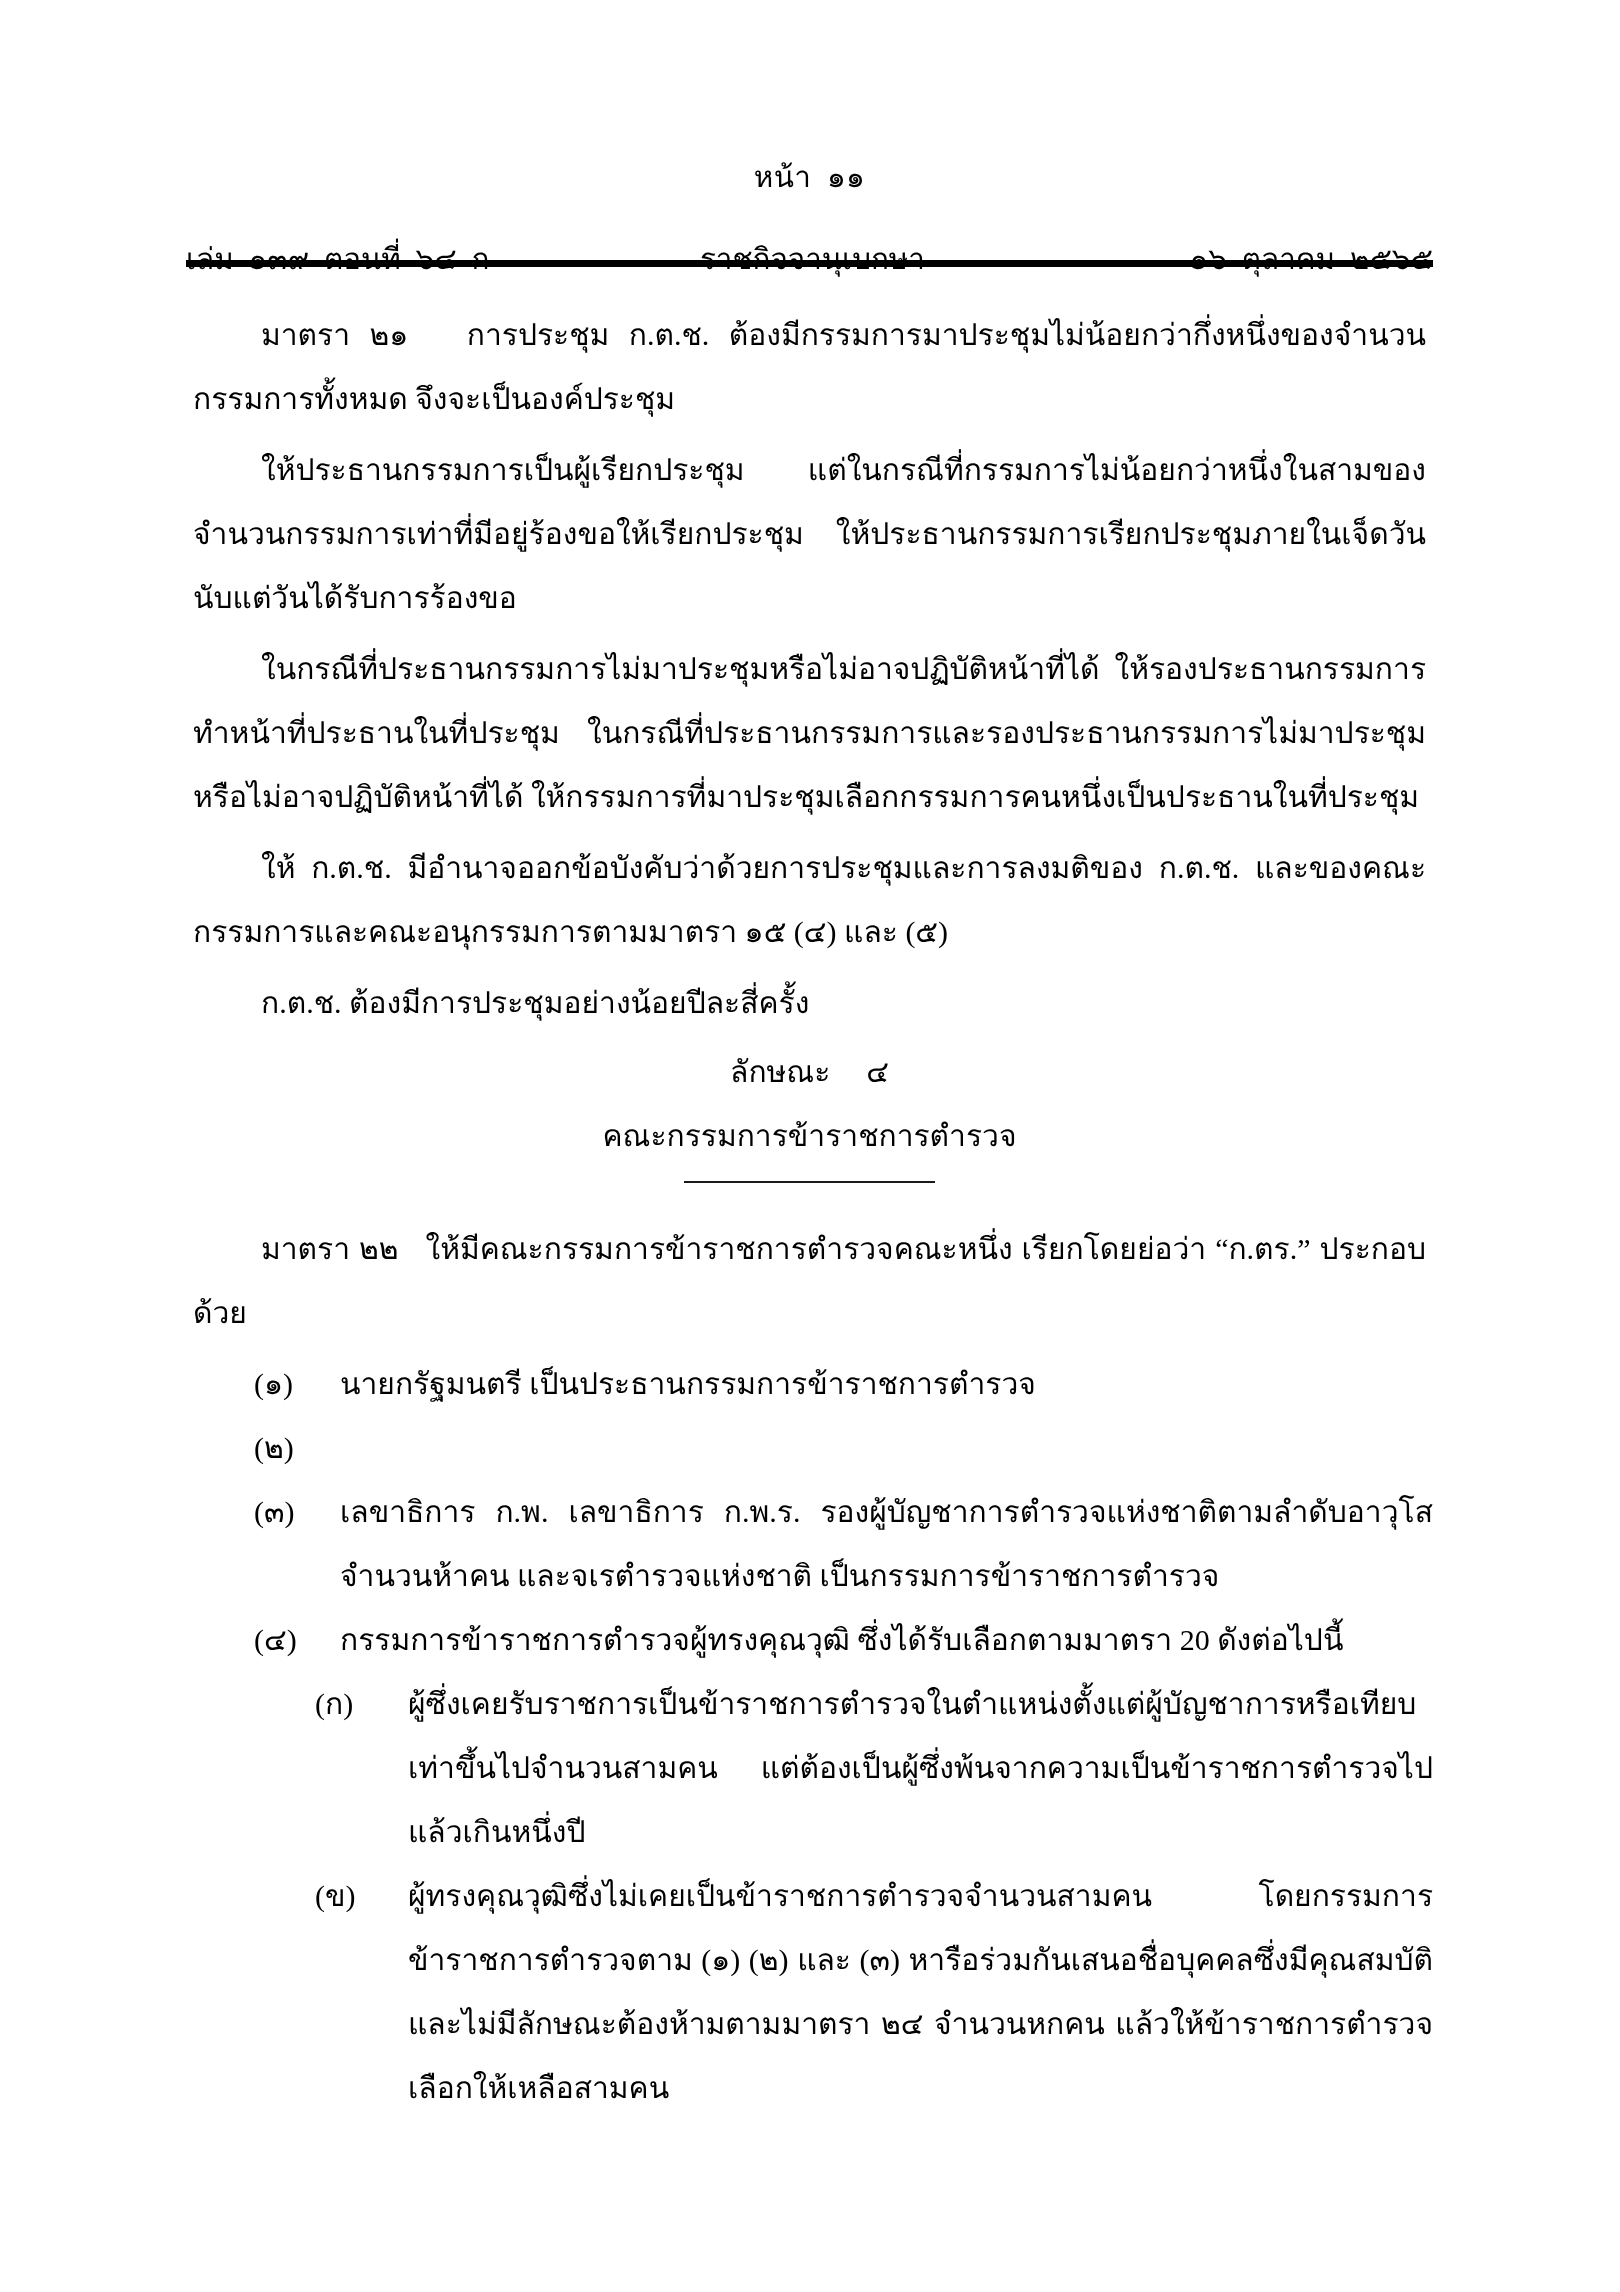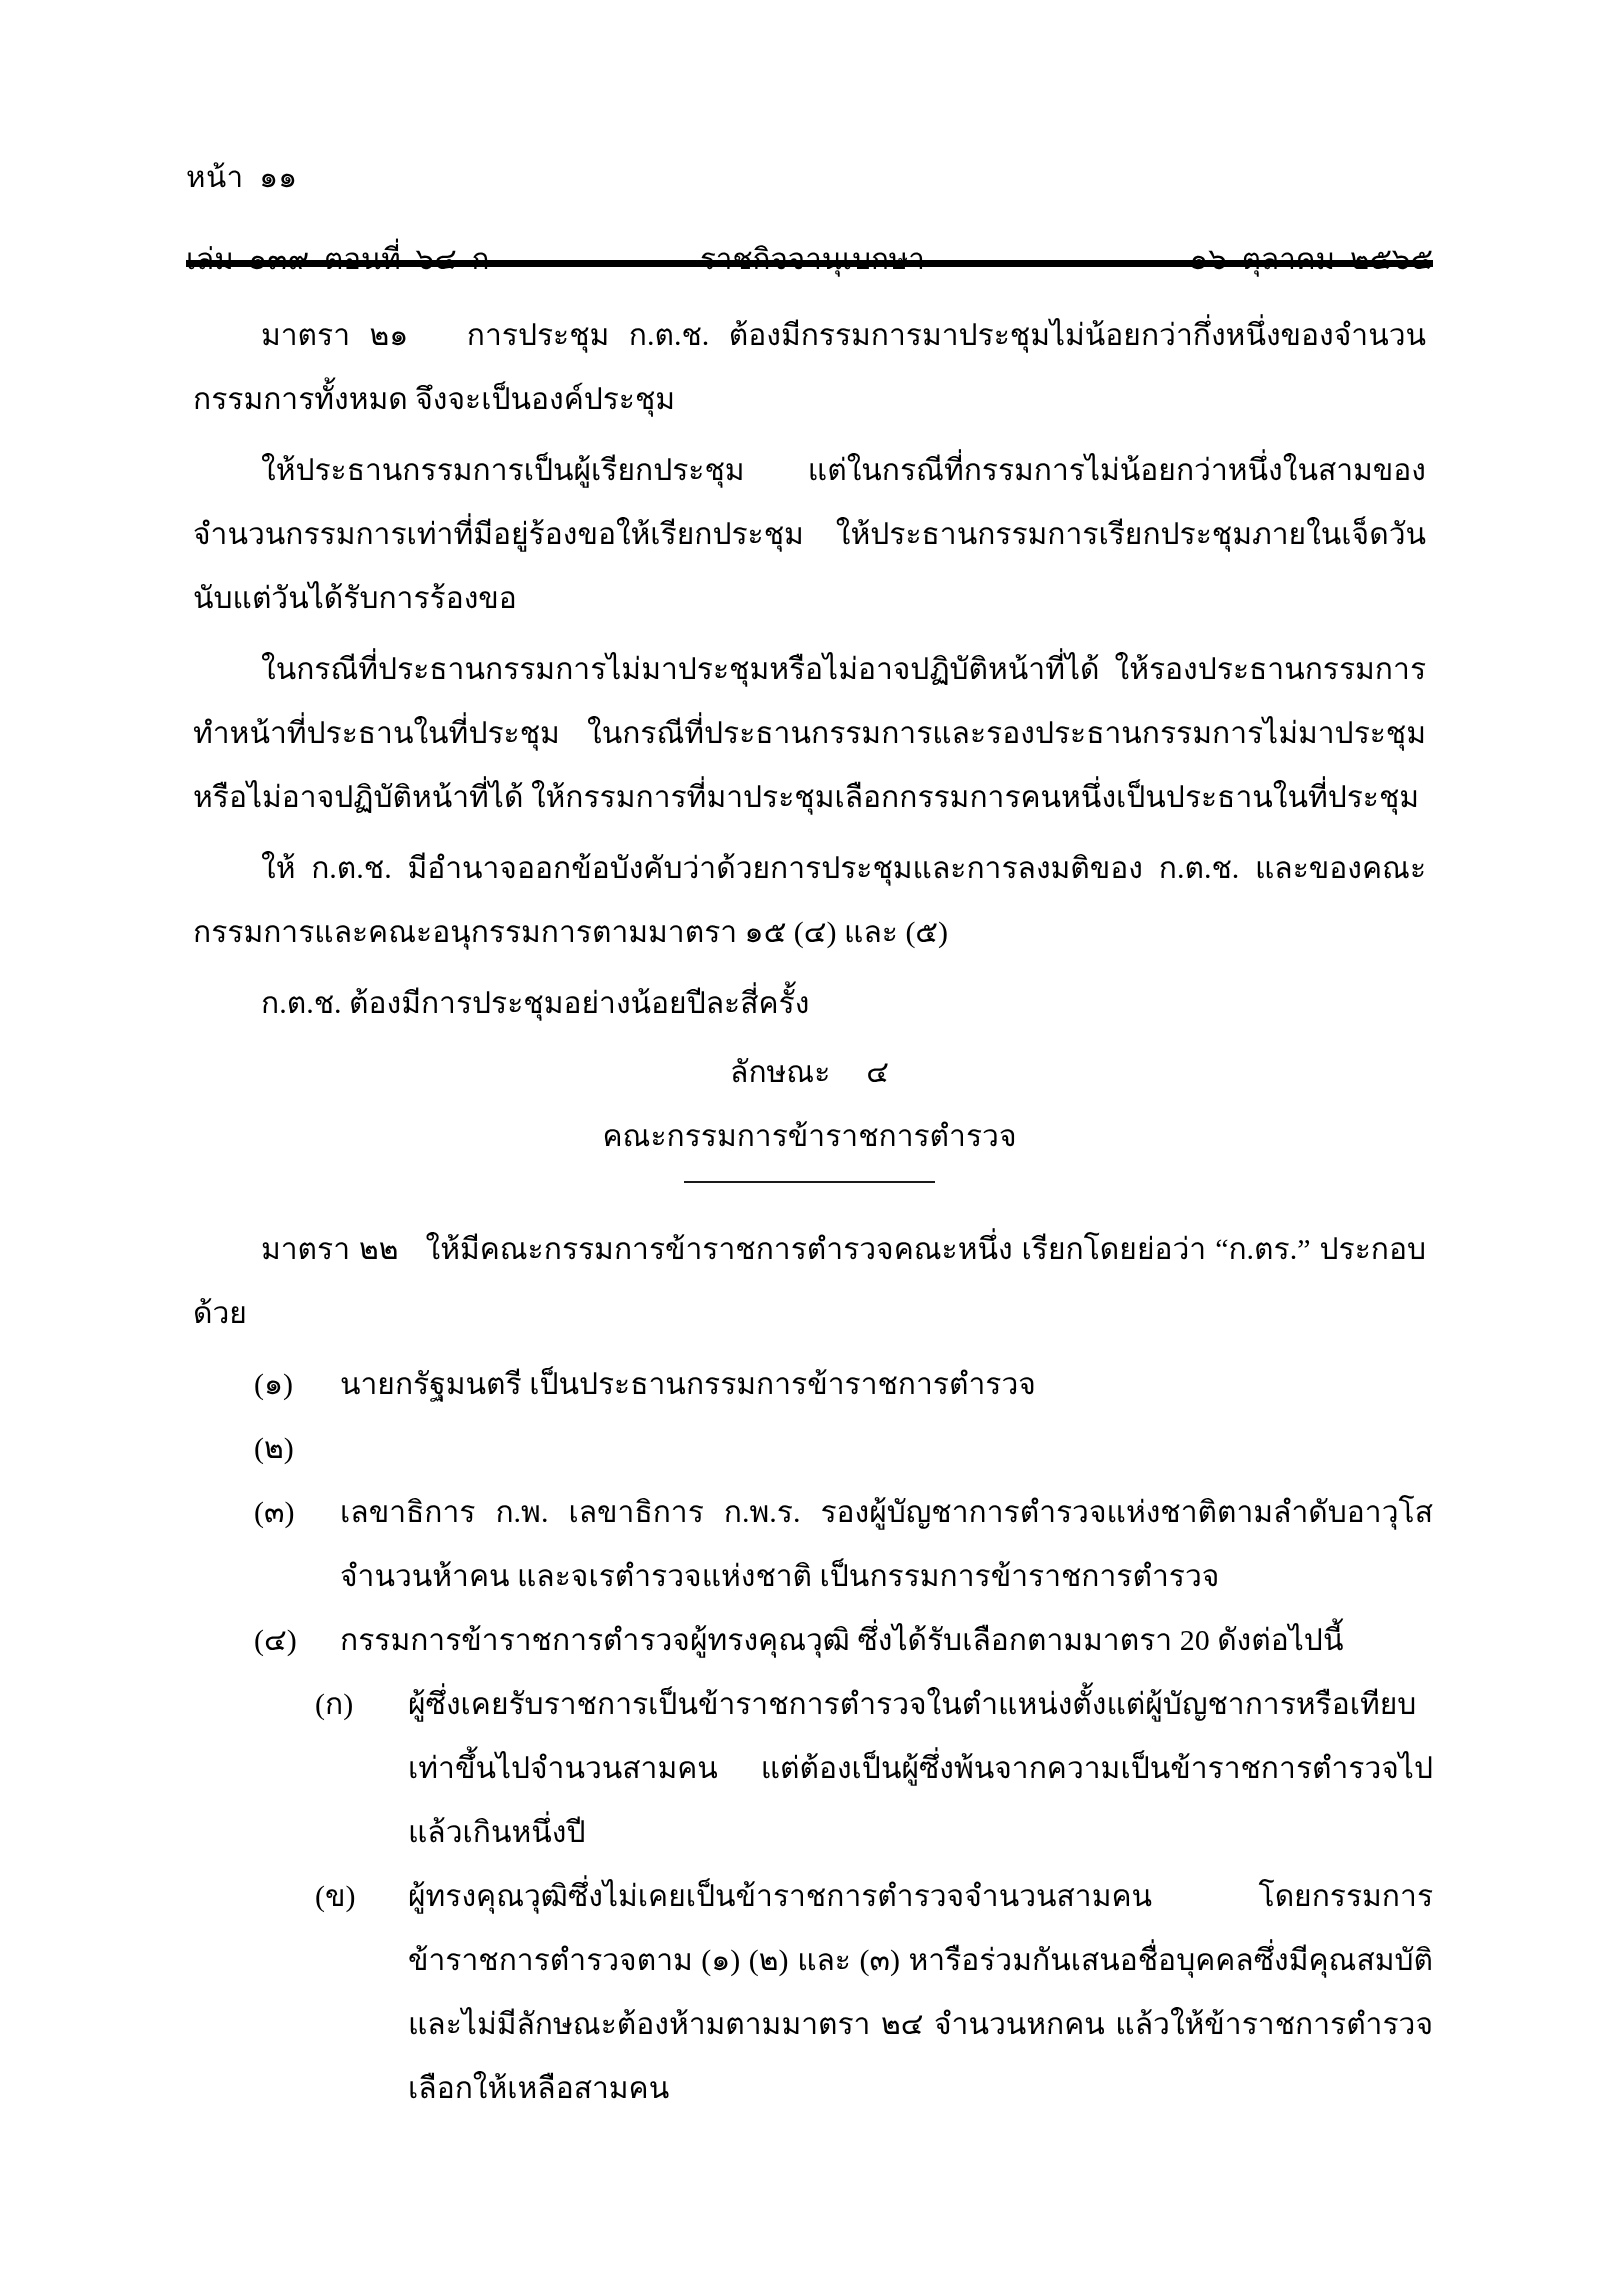--- a/index.html
+++ b/index.html
@@ -23,21 +23,21 @@
 
   
   .masthead {
     position: absolute;
     left: 186px;
     top: 159px;
     width: 1247px;
   }
 
   .masthead-pageno {
-    text-align: left;
+    text-align: center;
     font-size: 29.6px;
     line-height: 1.25;
     letter-spacing: 0.4px;
     white-space: pre;
   }
 
   .masthead-row {
     display: flex;
     align-items: baseline;
     justify-content: space-between;

